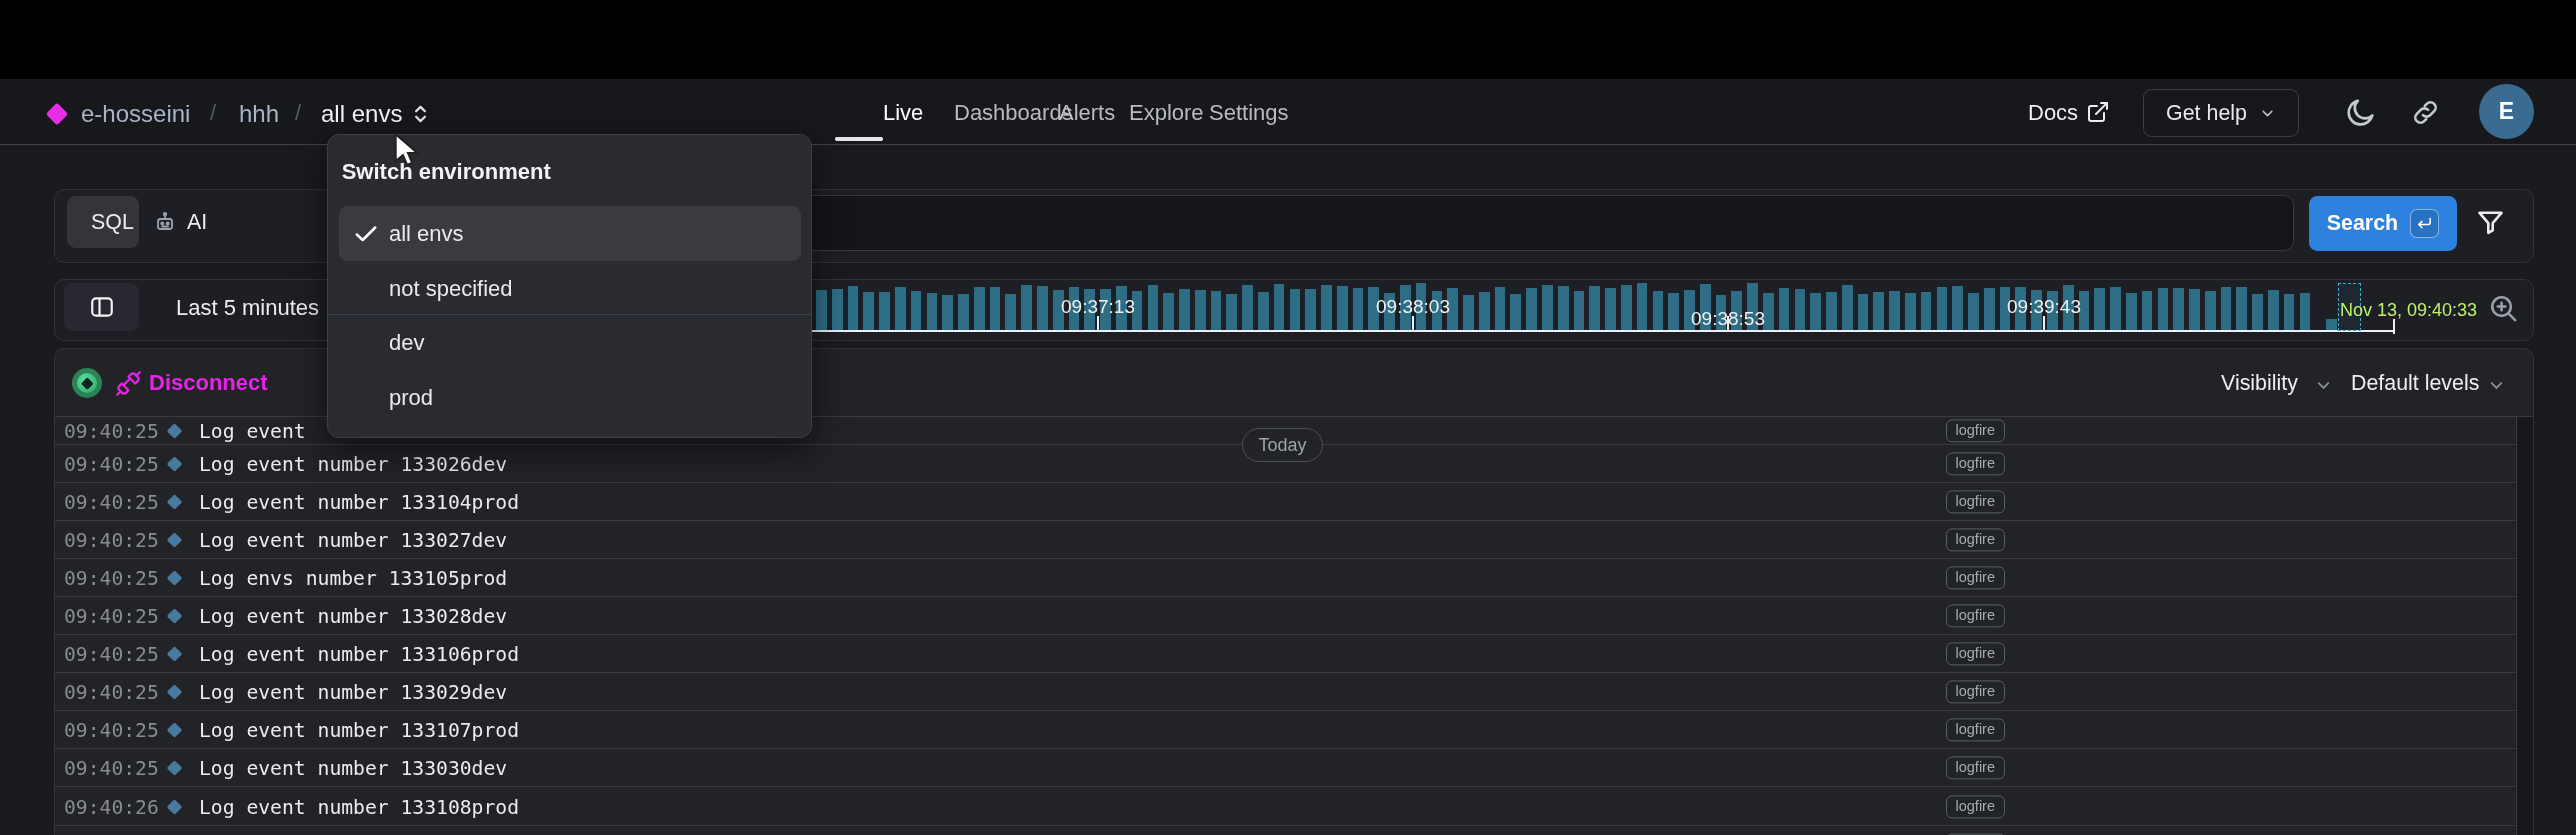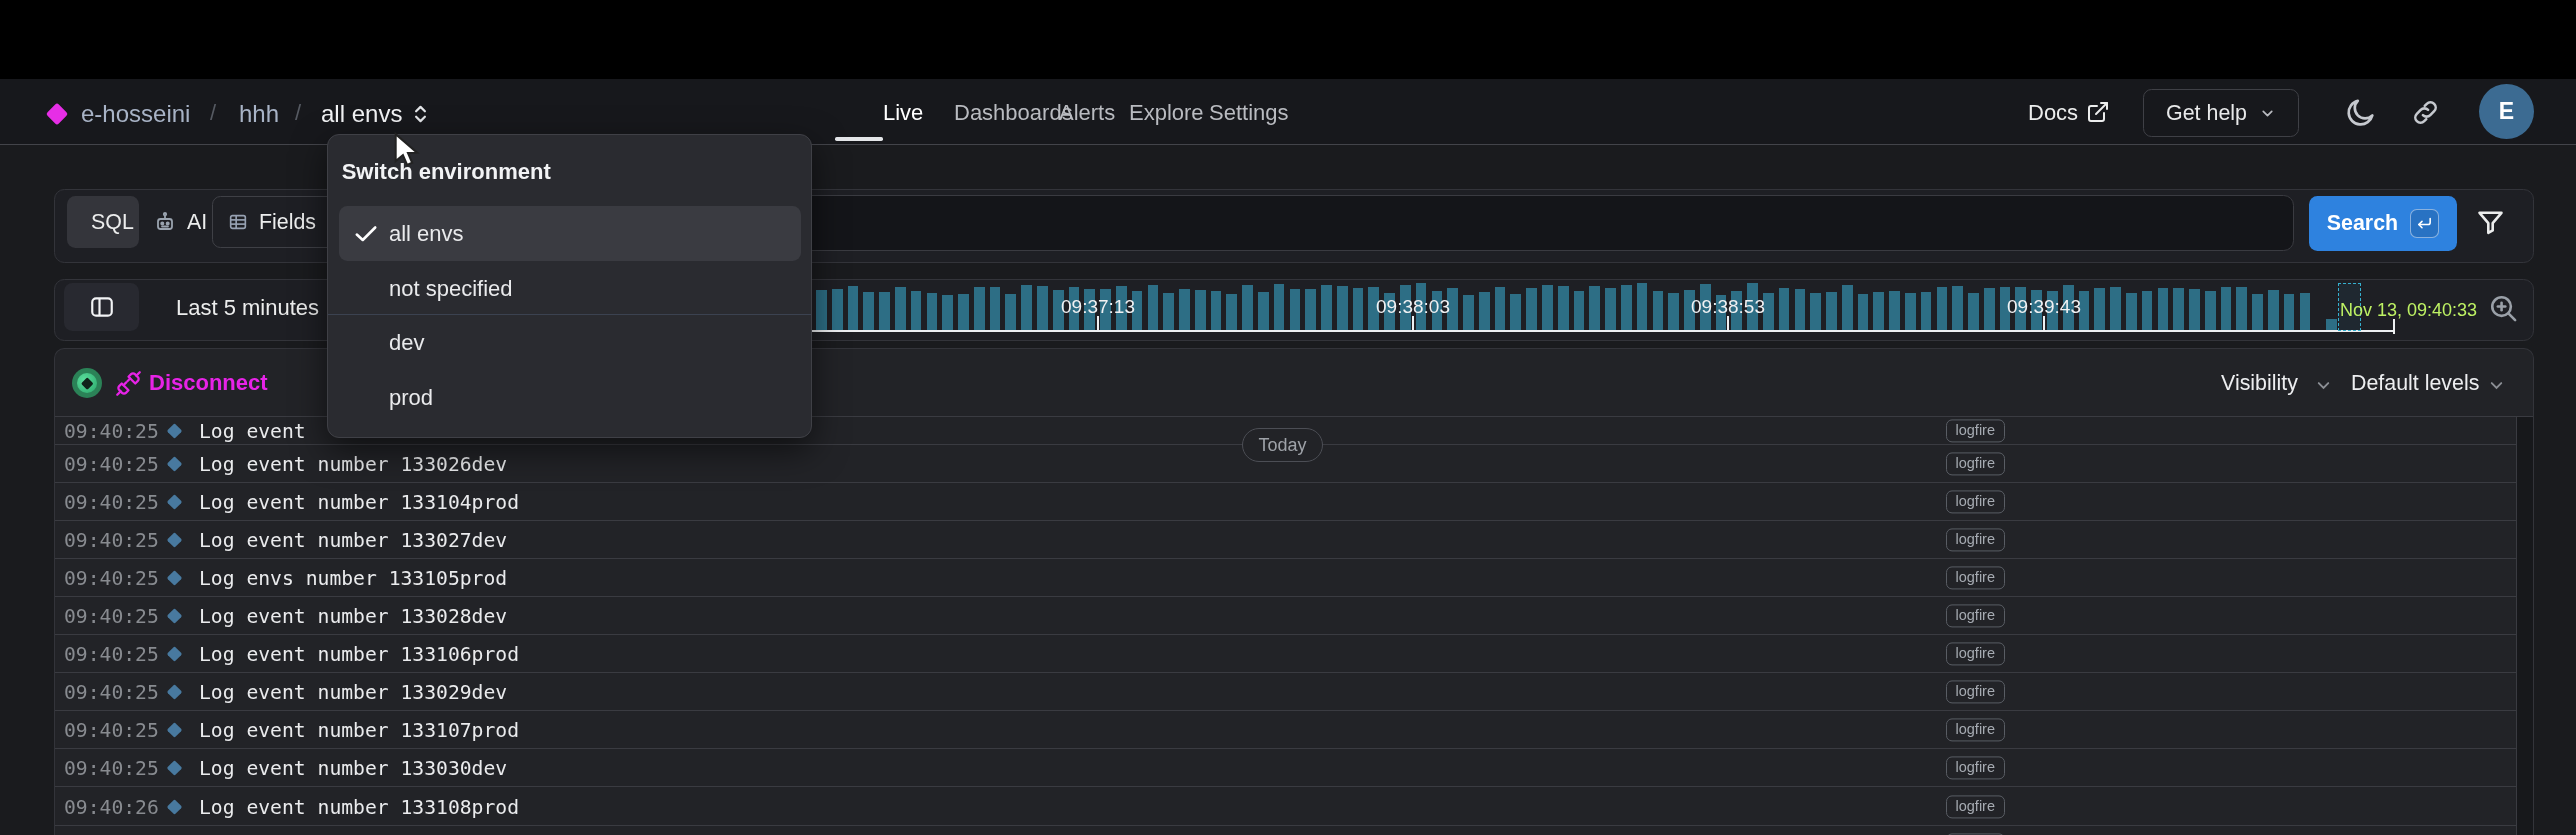--- a/index.html
+++ b/index.html
@@ -150,29 +150,20 @@
       <svg width="24" height="24" viewBox="0 0 24 24" fill="none" stroke="#9aa3af" stroke-width="1.8" stroke-linecap="round">
         <rect x="5" y="9" width="14" height="10" rx="2.5"></rect>
           <line x1="12" y1="9" x2="12" y2="5.5"></line>
           <circle cx="12" cy="4.2" r="1.2"></circle>
         <circle cx="9.3" cy="13.5" r="1.1" fill="#9aa3af"></circle>
           <circle cx="14.7" cy="13.5" r="1.1" fill="#9aa3af"></circle>
           <path d="M9 16.5h6"></path>
       </svg>
       <span>AI</span>
     </div>
-    <div class="abs tool-btn" id="fields-btn" style="left:157px;top:6px;width:171px;height:52px;padding:0 13.7px;">
-      <svg width="22" height="22" viewBox="0 0 24 24" fill="none" stroke="#97a1b2" stroke-width="1.8">
-        <rect x="4" y="5" width="16" height="14" rx="2"></rect>
-          <line x1="4" y1="9.7" x2="20" y2="9.7"></line>
-          <line x1="4" y1="14.3" x2="20" y2="14.3"></line>
-          <line x1="10" y1="5" x2="10" y2="19"></line>
-      </svg>
-      <span>Fields</span>
-    </div>
     <input class="abs" id="search-input" style="left: 348px; top: 5.1px; width: 1891px; height: 56px;" value="">
     <button class="abs" id="search-btn" style="left:2254px;top:6px;width:148px;height:55px;">
       <span>Search</span>
       <span id="enter-badge">
         <svg width="17" height="17" viewBox="0 0 24 24" fill="none" stroke="#fff" stroke-width="2.2" stroke-linecap="round" stroke-linejoin="round">
           <polyline points="8.5 9 4 13.5 8.5 18"></polyline>
             <path d="M20 5v5.5a3 3 0 0 1-3 3H4"></path>
         </svg>
       </span>
     </button>
@@ -316,21 +307,21 @@
         <div class="hbar" style="height: 41px;"></div>
         <div class="hbar" style="height: 37px;"></div>
         <div class="hbar" style="height: 38px;"></div>
       </div>
     <div class="abs" id="hist-baseline" style="left:335px;top:50px;width:2004px;"></div>
     <div id="hist-ticks">
         <span class="abs tick-label" style="left: 1043px; top: 16px;">09:37:13</span>
         <div class="abs tick-line" style="left: 1042px; top: 36px; height: 15.4px;"></div>
         <span class="abs tick-label" style="left: 1358px; top: 16px;">09:38:03</span>
         <div class="abs tick-line" style="left: 1357px; top: 36px; height: 15.4px;"></div>
-        <span class="abs tick-label" style="left: 1673px; top: 16px;">09:38:53</span>
+        <span class="abs tick-label" style="left: 1673px; top: 28px;">09:38:53</span>
         <div class="abs tick-line" style="left: 1672px; top: 36px; height: 15.4px;"></div>
         <span class="abs tick-label" style="left: 1989px; top: 16px;">09:39:43</span>
         <div class="abs tick-line" style="left: 1988px; top: 36px; height: 15.4px;"></div>
       </div>
     <div class="abs" style="left:2271px;top:39px;width:11px;height:11px;background:#2d6e85;"></div>
     <div class="abs" id="hist-dashed" style="left:2283px;top:3.4px;width:23px;height:48px;"></div>
     <div class="abs" style="left:2338px;top:39px;width:1.7px;height:14.5px;background:#eef0f2;z-index:3;"></div>
     <span class="abs" id="hist-endlabel" style="left:2285px;top:19.7px;">Nov 13, 09:40:33</span>
     <svg class="abs" style="left:2433px;top:13px;" width="31" height="31" viewBox="0 0 24 24" fill="none" stroke="#9aa0a8" stroke-width="2" stroke-linecap="round">
       <circle cx="10.5" cy="10.5" r="7.2"></circle>

